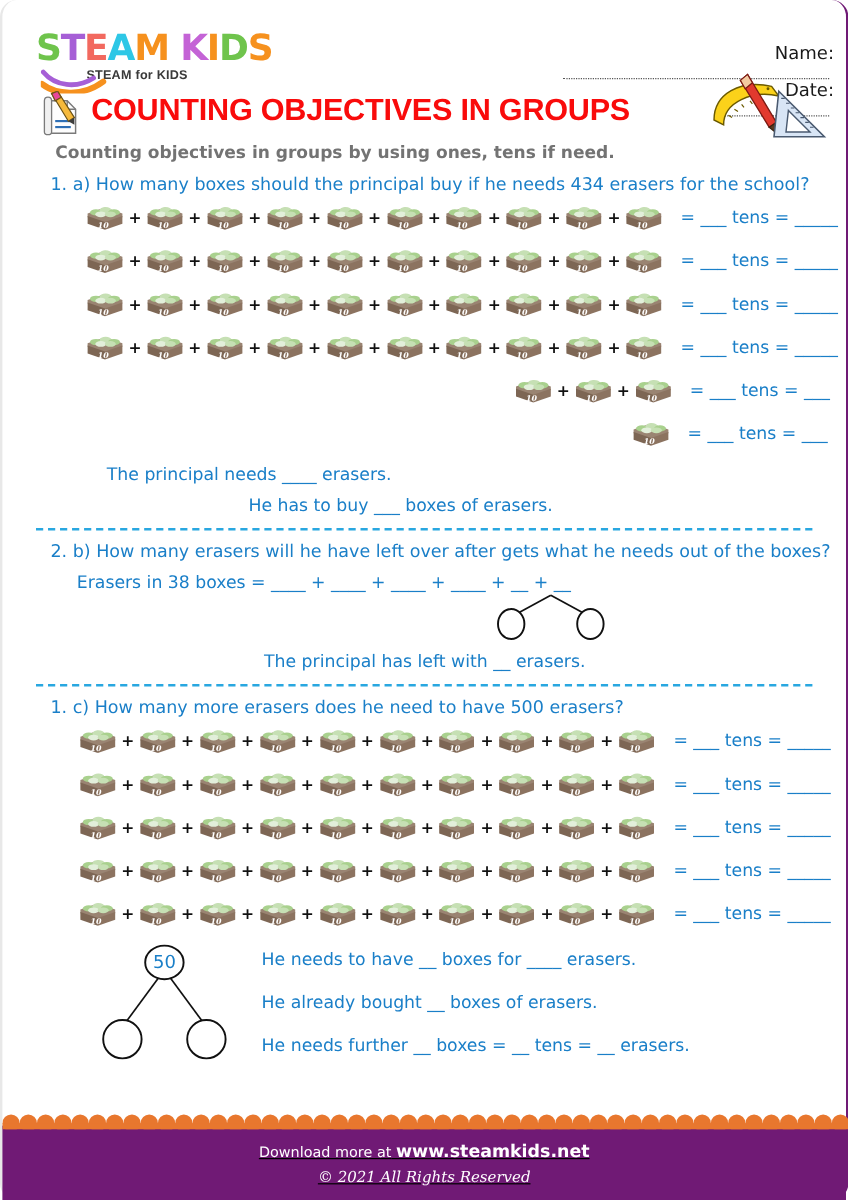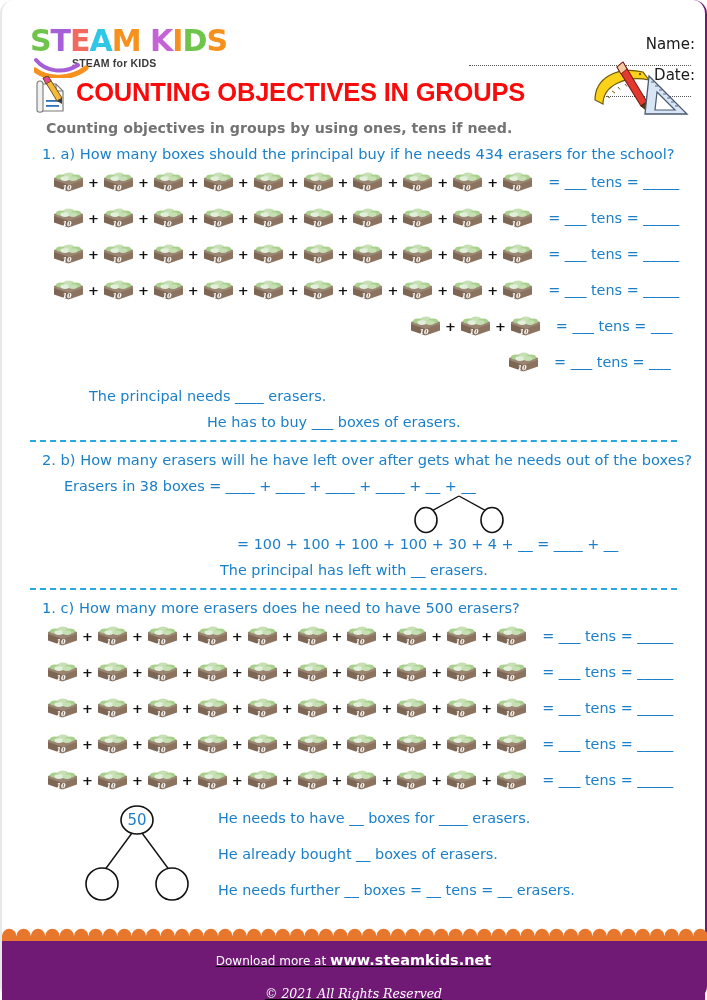--- a/index.html
+++ b/index.html
@@ -37,39 +37,39 @@
   .note-icon{position:absolute;left:32px;top:-4px;width:34px;height:38px;}
   .maintitle{position:absolute;left:74px;top:-2px;color:#f90b0b;font-weight:bold;
              font-size:25.5px;letter-spacing:-.2px;font-family:"Liberation Sans", sans-serif;}
   .subtitle{margin:6px 0 0 44px;color:#737373;font-weight:bold;font-size:14.2px;
             font-family:"DejaVu Sans", sans-serif;}
 
   
   .qline{margin:9px 0 0 40px;color:#1a7fc8;font-size:14.6px;font-weight:500;
          font-family:"DejaVu Sans", sans-serif;white-space:nowrap;}
 
-  .boxrow{display:flex;align-items:center;height:32px;margin-top:4px;}
+  .boxrow{display:flex;align-items:center;height:32px;margin-top:4px;padding-left:19px;}
   .boxrow .spacer{flex:0 0 auto;}
   .plus{color:#111;font-weight:bold;font-size:13px;margin:0 3px;font-family:"DejaVu Sans", sans-serif;}
   .tail{color:#1a7fc8;font-size:14.4px;font-family:"DejaVu Sans", sans-serif;white-space:nowrap;
         margin-left:14px;}
 
   .stmt{color:#1a7fc8;font-size:14.4px;font-family:"DejaVu Sans", sans-serif;margin-top:10px;}
 
   .divider{height:0;border-top:2px dashed #29a7e0;margin:10px 28px 0 28px;}
 
   
   .ebox{width:33px;height:22px;display:block;}
 
   .foot{position:absolute;left:0;right:0;bottom:0;height:62px;background:#701a75;text-decoration:underline;}
   .scallop{position:absolute;left:0;right:0;top:-11px;height:14px;}
   .foot-t1{color:#fff;text-align:center;font-size:12px;padding-top:14px;
            font-family:"DejaVu Sans", sans-serif;}
   .foot-t1 b{font-size:14.5px;}
-  .foot-t2{color:#fff;text-align:center;font-size:12.5px;margin-top:18px;
+  .foot-t2{color:#fff;text-align:center;font-size:12.5px;margin-top:5px;
            font-family:"DejaVu Serif", serif;font-style:italic;}
 </style>
 </head>
 <body>
 
 <div class="page">
 
   <div class="header">
 
     <div class="logo">
@@ -680,21 +680,20 @@
 
   <div style="position:relative;height:40px">
     <svg width="110" height="44" style="position:absolute;left:402px;top:-4px">
       <path d="M55 6 L24 23" stroke="#111" stroke-width="1.4" fill="none"></path>
       <path d="M55 6 L86 23" stroke="#111" stroke-width="1.4" fill="none"></path>
       <ellipse cx="22" cy="30" rx="11" ry="12.5" fill="#fff" stroke="#111" stroke-width="1.6"></ellipse>
       <ellipse cx="88" cy="30" rx="11" ry="12.5" fill="#fff" stroke="#111" stroke-width="1.6"></ellipse>
     </svg>
   </div>
 
-  <div class="stmt" style="margin-left:235px;margin-top:2px">= 100 + 100 + 100 + 100 + 30 + 4 + __  =  ____ + __</div>
   <div class="stmt" style="margin-left:218px">The principal has left with __ erasers.</div>
 
   <div class="divider"></div>
 
   <div class="qline">1. c)  How many more erasers does he need to have 500 erasers?</div>
   <div id="q1c-rows">
       <div class="boxrow">
         <span class="spacer" style="width: 44px;"></span>
         <svg class="ebox" viewBox="0 0 33 22">
           <path d="M2 7 L16.5 2 L31 7 L31 10 L16.5 15 L2 10 Z" fill="#9a8472"></path>

